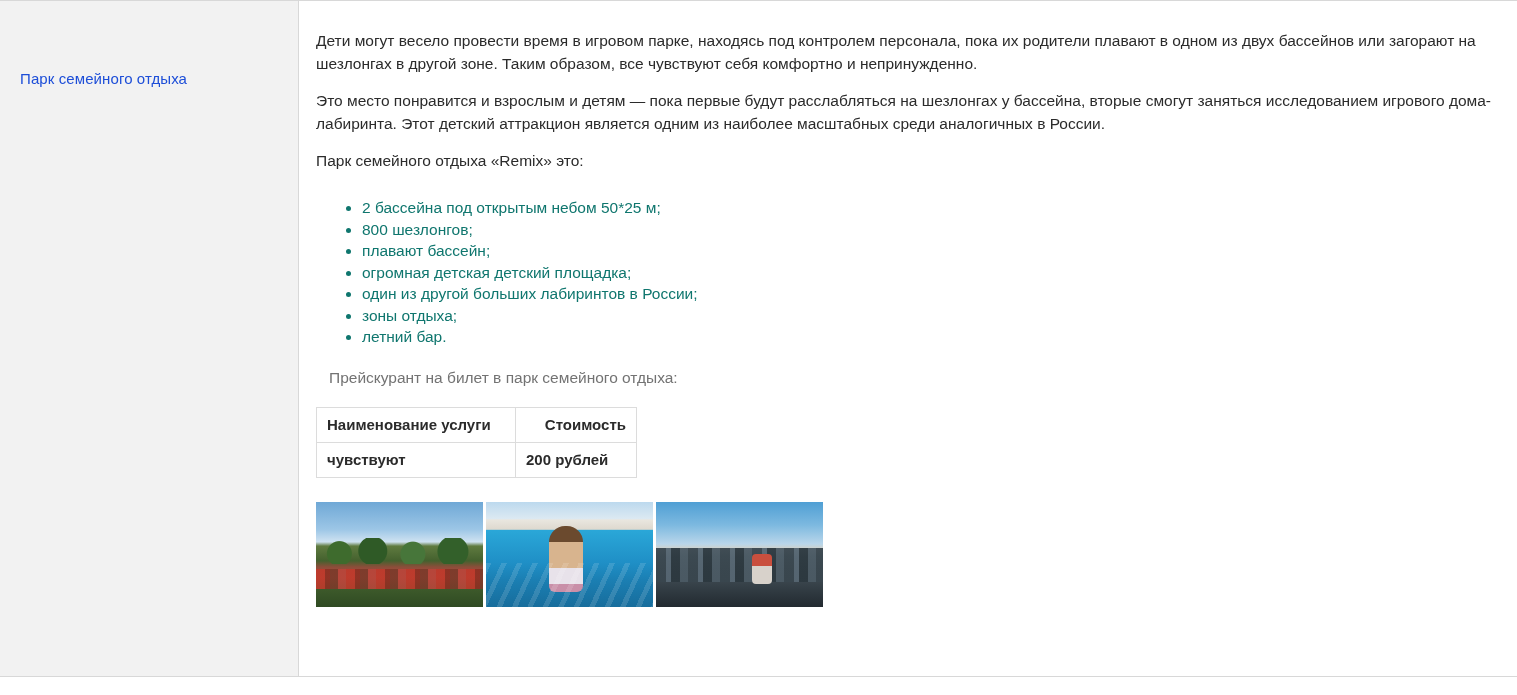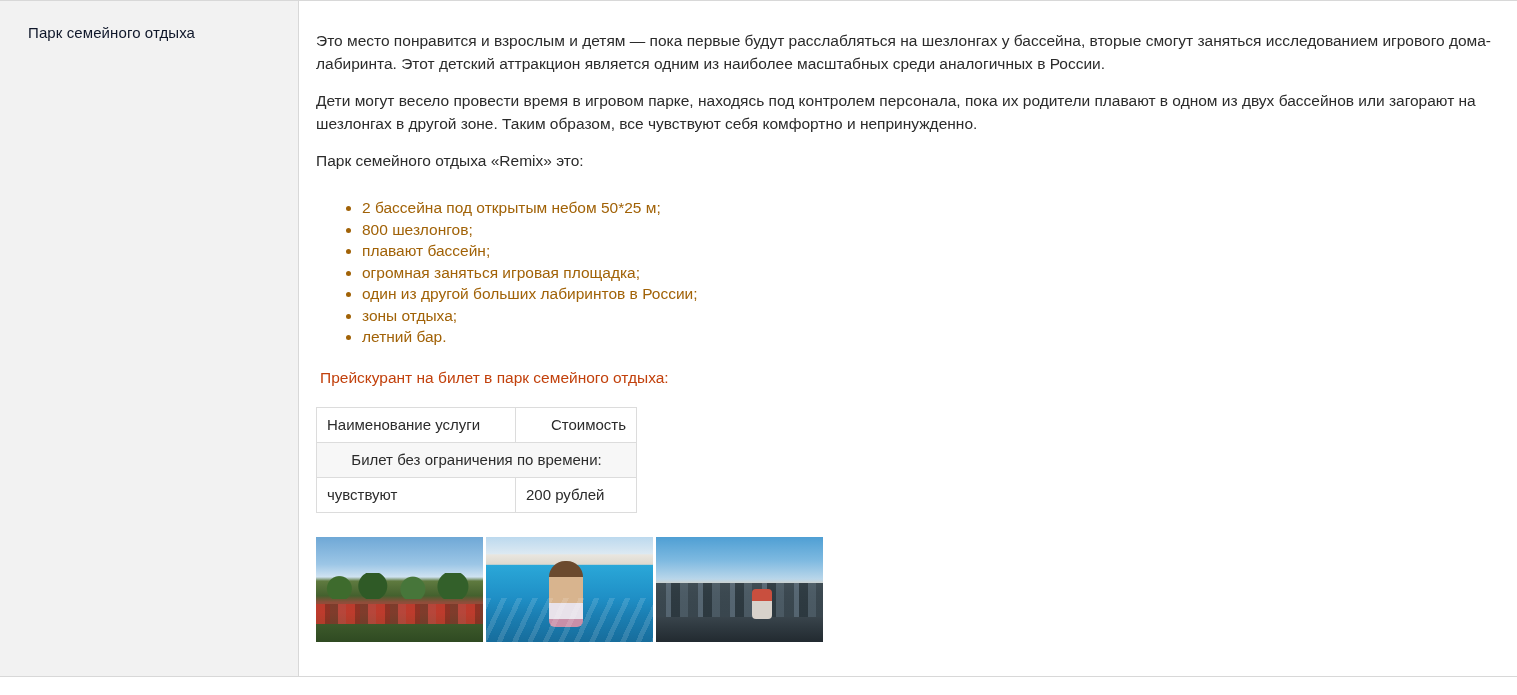--- a/index.html
+++ b/index.html
@@ -30,24 +30,25 @@
     width: 299px;
     min-width: 299px;
     box-sizing: border-box;
     background: #f2f2f2;
     border-right: 1px solid #d8d8d8;
     height: 676px;
     padding: 22px 0 0 0;
   }
   .sidebar-title {
     font-size: 15px;
-    color: #0f172a;
-    padding: 0 28px;
+    color: #1d4ed8;
+    padding: 0 20px;
     line-height: 20px;
     letter-spacing: 0.1px;
+    margin-top: 46px;
   }
 
   
   .content {
     flex: 1;
     box-sizing: border-box;
     padding: 28px 24px 0 17px;
     background: #ffffff;
   }
 
@@ -63,42 +64,42 @@
   }
 
   ul.features {
     margin: 8px 0 18px 0;
     padding-left: 46px;
     list-style: disc;
   }
   ul.features li {
     font-size: 15.5px;
     line-height: 21.5px;
-    color: #a16207;
+    color: #0f766e;
     margin: 0;
     padding: 0;
   }
 
   .price-heading {
     font-size: 15.5px;
     line-height: 23px;
-    margin: 16px 0 18px 4px;
-    color: #c2410c;
+    margin: 16px 0 18px 13px;
+    color: #737373;
   }
 
   
   table.price-table {
     border-collapse: collapse;
     margin: 0 0 24px 0;
     background: #fff;
   }
   table.price-table td,
   table.price-table th {
     border: 1px solid #dcdcdc;
-    font-weight: normal;
+    font-weight: bold;
     font-size: 15px;
     color: #2b2b2b;
     padding: 6px 10px;
     line-height: 22px;
     vertical-align: middle;
   }
   table.price-table th.col-name {
     width: 178px;
     text-align: left;
   }
@@ -237,49 +238,46 @@
 <body>
 
 <div class="page">
 
   <aside class="sidebar">
     <div class="sidebar-title">Парк семейного отдыха</div>
   </aside>
 
   <main class="content">
 
+    <p class="para">Дети могут весело провести время в игровом парке, находясь под контролем персонала, пока их родители плавают в одном из двух бассейнов или загорают на шезлонгах в другой зоне. Таким образом, все чувствуют себя комфортно и непринужденно.</p>
+
     <p class="para">Это место понравится и взрослым и детям — пока первые будут расслабляться на шезлонгах у бассейна, вторые смогут заняться исследованием игрового дома-лабиринта. Этот детский аттракцион является одним из наиболее масштабных среди аналогичных в России.</p>
-
-    <p class="para">Дети могут весело провести время в игровом парке, находясь под контролем персонала, пока их родители плавают в одном из двух бассейнов или загорают на шезлонгах в другой зоне. Таким образом, все чувствуют себя комфортно и непринужденно.</p>
 
     <p class="para tight">Парк семейного отдыха «Remix» это:</p>
 
     <ul class="features">
       <li>2 бассейна под открытым небом 50*25 м;</li>
       <li>800 шезлонгов;</li>
       <li>плавают бассейн;</li>
-      <li>огромная заняться игровая площадка;</li>
+      <li>огромная детская детский площадка;</li>
       <li>один из другой больших лабиринтов в России;</li>
       <li>зоны отдыха;</li>
       <li>летний бар.</li>
     </ul>
 
     <p class="price-heading">Прейскурант на билет в парк семейного отдыха:</p>
 
     <table class="price-table">
       <thead>
         <tr>
           <th class="col-name">Наименование услуги</th>
           <th class="col-price">Стоимость</th>
         </tr>
       </thead>
       <tbody>
-        <tr class="alt">
-          <td class="span-row" colspan="2">Билет без ограничения по времени:</td>
-        </tr>
         <tr>
           <td class="cell-name">чувствуют</td>
           <td class="cell-price">200 рублей</td>
         </tr>
       </tbody>
     </table>
 
     <div class="gallery">
       <div class="thumb thumb-1"></div>
       <div class="thumb thumb-2"></div>

